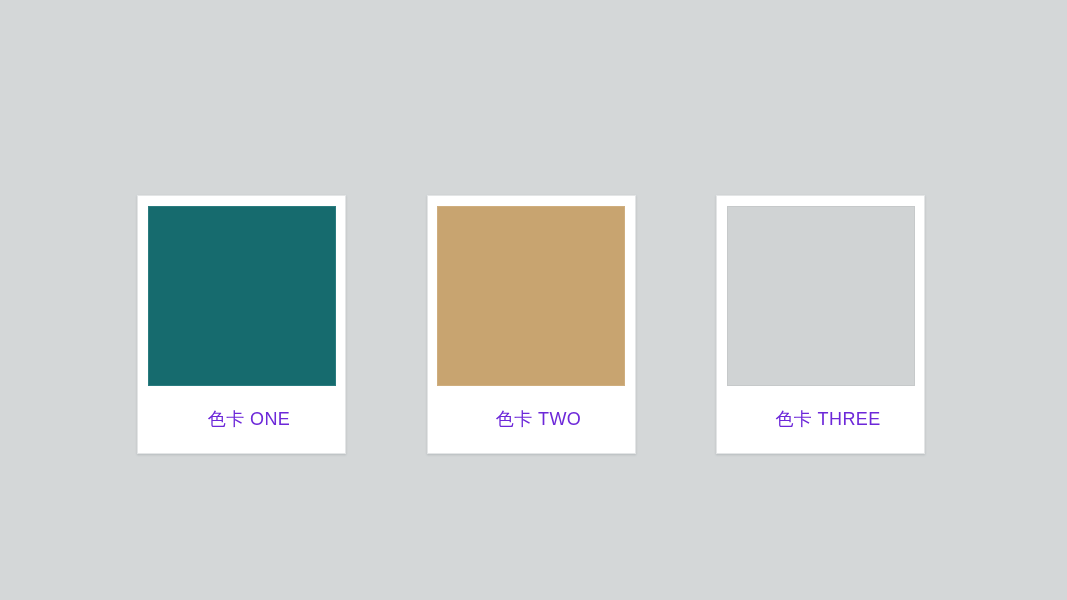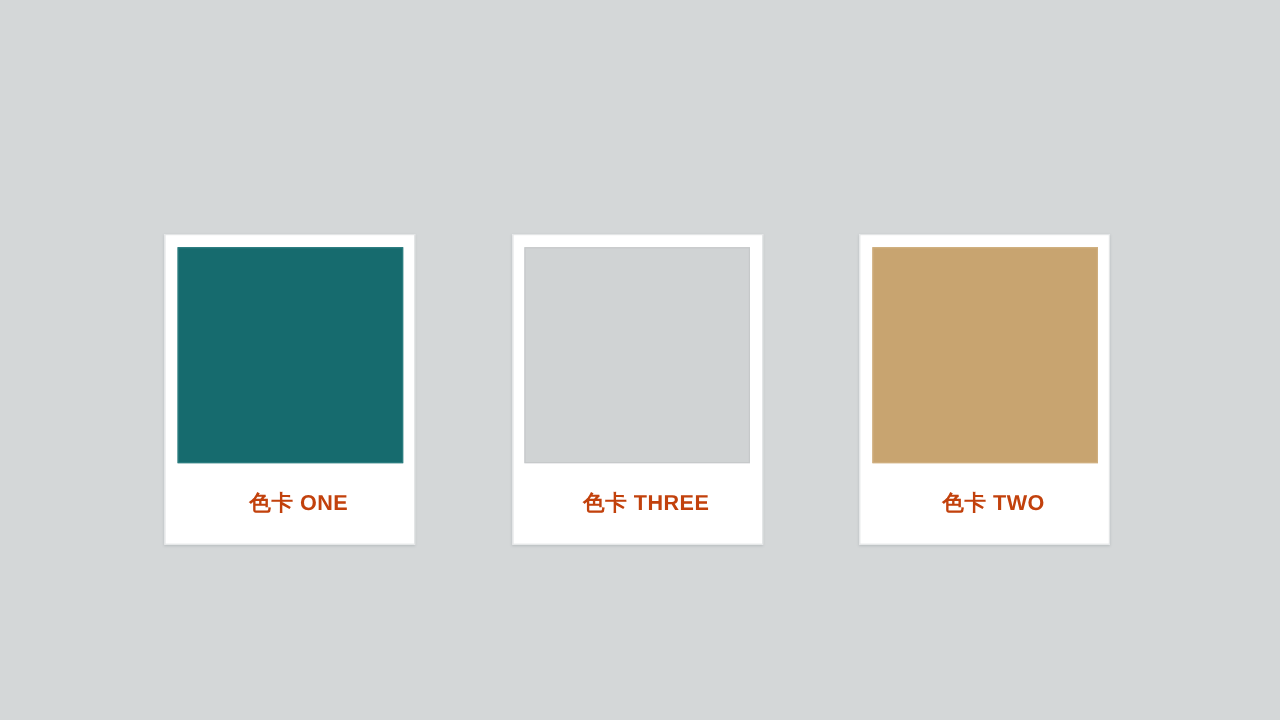--- a/index.html
+++ b/index.html
@@ -58,49 +58,49 @@
     flex: 1 1 auto;
     width: 100%;
     display: flex;
     align-items: center;
     justify-content: center;
   }
 
   .swatch-caption {
     font-size: 18px;
     line-height: 1.2;
-    color: #c2410c;
+    color: #6d28d9;
     letter-spacing: 0.4px;
     white-space: nowrap;
-    font-weight: 700;
+    font-weight: 400;
     margin-left: 15px;
   }
 </style>
 </head>
 <body>
 
 <div id="stage" style="background: rgb(212, 215, 216);">
 
   <div id="swatch-gallery">
 
     <div class="swatch-card">
       <div class="swatch-chip" style="background-color: rgb(22, 107, 110); border-color: rgb(42, 124, 127); border-style: solid; border-width: 1px;"></div>
       <div class="swatch-caption-wrap">
         <span class="swatch-caption">色卡 ONE</span>
       </div>
     </div>
 
     <div class="swatch-card">
-      <div class="swatch-chip" style="background-color: rgb(208, 211, 212); border-color: rgb(198, 201, 202); border-style: solid; border-width: 1px;"></div>
+      <div class="swatch-chip" style="background-color: rgb(200, 164, 112); border-color: rgb(207, 174, 126); border-style: solid; border-width: 1px;"></div>
       <div class="swatch-caption-wrap">
-        <span class="swatch-caption">色卡 THREE</span>
+        <span class="swatch-caption">色卡 TWO</span>
       </div>
     </div>
 
     <div class="swatch-card">
-      <div class="swatch-chip" style="background-color: rgb(200, 164, 112); border-color: rgb(207, 174, 126); border-style: solid; border-width: 1px;"></div>
+      <div class="swatch-chip" style="background-color: rgb(208, 211, 212); border-color: rgb(198, 201, 202); border-style: solid; border-width: 1px;"></div>
       <div class="swatch-caption-wrap">
-        <span class="swatch-caption">色卡 TWO</span>
+        <span class="swatch-caption">色卡 THREE</span>
       </div>
     </div>
 
   </div>
 </div>
 
 </body></html>

